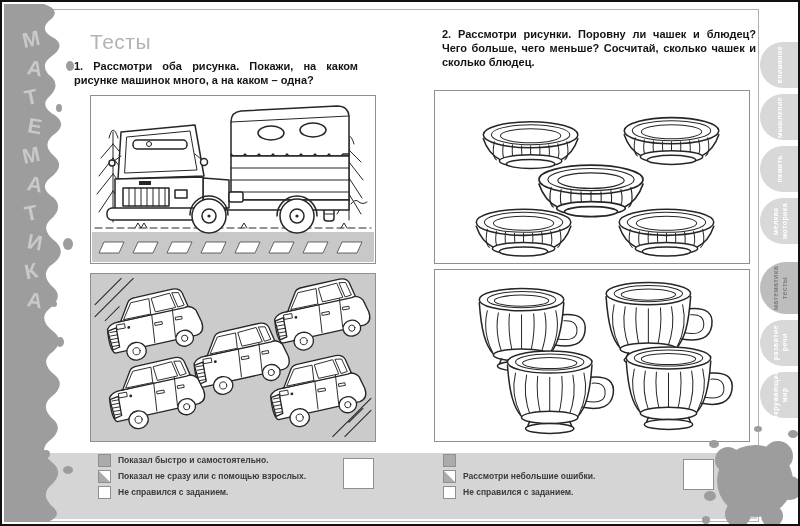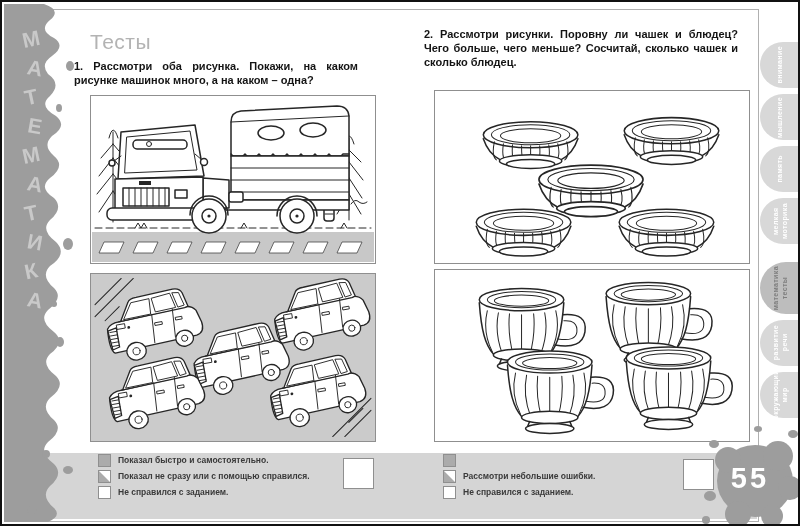--- a/index.html
+++ b/index.html
@@ -11,21 +11,21 @@
   
   .blob-svg{position:absolute;left:2px;top:2px;}
   .sidebar-letters{position:absolute;left:12px;top:22px;width:38px;}
   .letter{display:block;text-align:center;font-size:21px;font-weight:bold;color:#c9c9c9;line-height:29px;}
   .letter:nth-child(odd){transform:rotate(-12deg) translateX(-2px);}
   .letter:nth-child(even){transform:rotate(10deg) translateX(2px);}
 
   .section-title{position:absolute;left:88px;top:28px;font-size:21px;font-weight:normal;color:#b3b3b3;letter-spacing:.5px;}
   .task-text{position:absolute;font-size:11px;font-weight:bold;color:#141414;line-height:1.28;text-align:justify;}
   #task1{left:72px;top:57px;width:284px;}
-  #task2{left:422px;top:25px;width:314px;}
+  #task2{left:440px;top:25px;width:314px;}
 
   .figure{position:absolute;border:1px solid #8f8f8f;background:#fff;box-sizing:border-box;}
   #fig-truck{left:88px;top:93px;width:286px;height:169px;}
   #fig-cars{left:88px;top:271px;width:286px;height:169px;background:#cbcbcb;}
   #fig-saucers{left:432px;top:88px;width:316px;height:174px;}
   #fig-cups{left:432px;top:267px;width:316px;height:173px;}
 
   
   .legend{position:absolute;top:452px;font-weight:bold;}
   #legend-left{left:96px;}
@@ -259,21 +259,21 @@
     </svg>
   </div>
 
   <div class="legend" id="legend-left">
     <div class="legend-row">
       <span class="cb cb-filled"></span>
       <span class="legend-label">Показал быстро и самостоятельно.</span>
     </div>
     <div class="legend-row">
       <span class="cb cb-half"></span>
-      <span class="legend-label">Показал не сразу или с помощью справился.</span>
+      <span class="legend-label">Показал не сразу или с помощью взрослых.</span>
     </div>
     <div class="legend-row">
       <span class="cb cb-empty"></span>
       <span class="legend-label">Не справился с заданием.</span>
     </div>
   </div>
   <div class="answer-box" id="answer-left"></div>
 
   <div class="legend" id="legend-right">
     <div class="legend-row">
@@ -324,15 +324,14 @@
       <circle cx="90" cy="62" r="12"></circle>
       <circle cx="38" cy="88" r="13"></circle>
       <circle cx="72" cy="90" r="11"></circle>
       <ellipse cx="10" cy="70" rx="6" ry="5"></ellipse>
       <ellipse cx="14" cy="18" rx="5" ry="4"></ellipse>
       <ellipse cx="93" cy="8" rx="5" ry="4"></ellipse>
       <ellipse cx="58" cy="3" rx="4" ry="3"></ellipse>
       <ellipse cx="6" cy="94" rx="4" ry="4"></ellipse>
     </g>
   </svg>
-  <div class="page-number">55</div>
 
 </div>
 
 </body></html>

